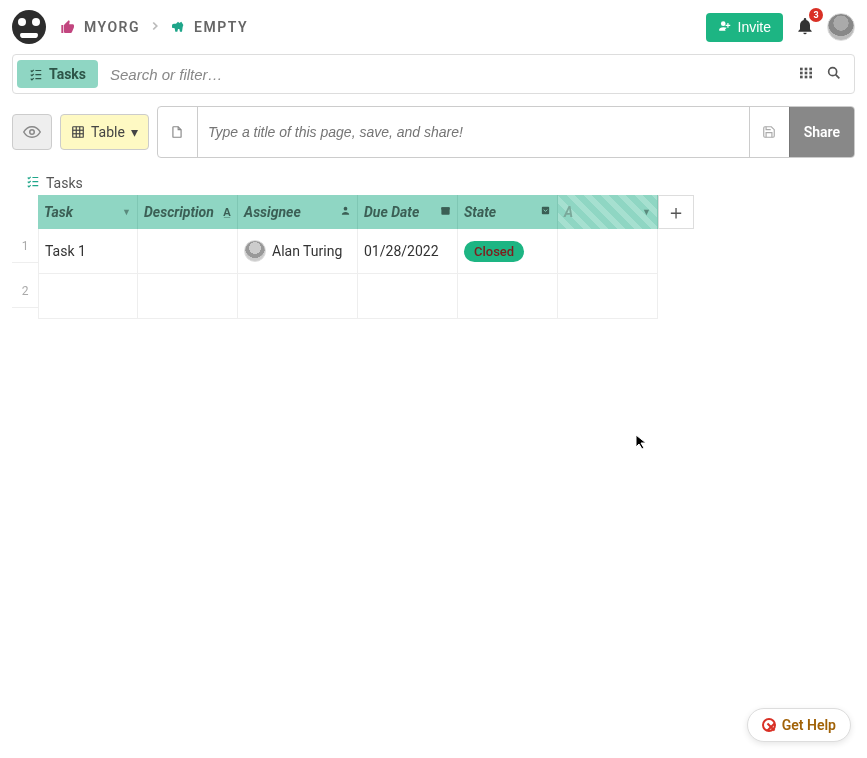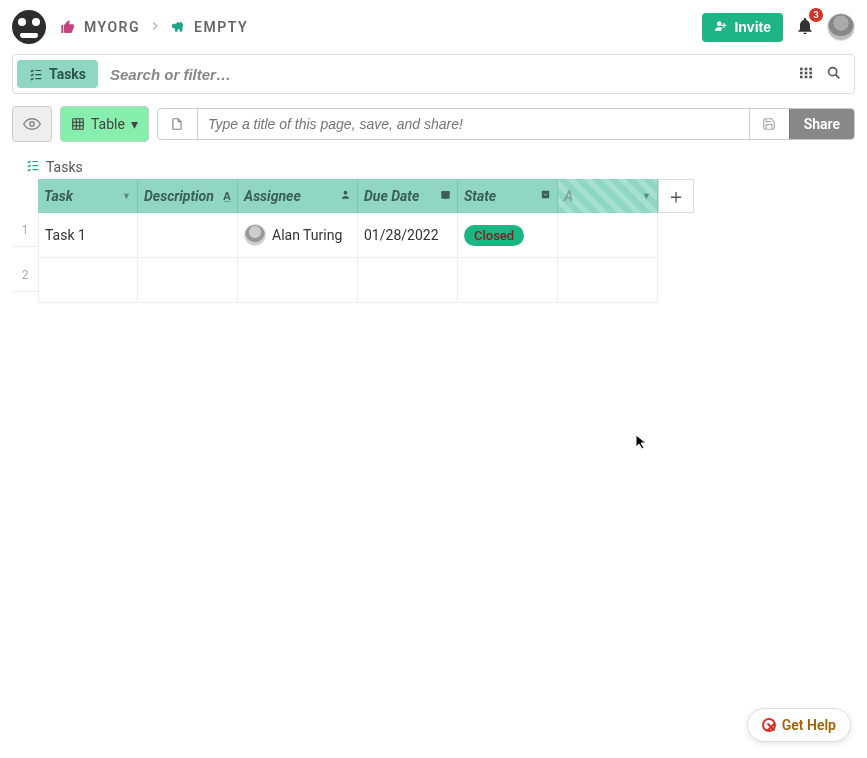--- a/index.html
+++ b/index.html
@@ -57,21 +57,21 @@
 .bc-link { color: #666; cursor:pointer; }
 .bc-sep { color: #bbb; }
 .bc-icon2 { color: #1fa68a; display:inline-flex; }
 .header-spacer { flex: 1; }
 .invite-btn {
   background: #1db583;
   color: #fff;
   border: none;
   border-radius: 4px;
   padding: 6px 12px;
-  font-weight: 700;
+  font-weight: 400;
   display: flex;
   align-items: center;
   gap: 6px;
   cursor: pointer;
   font-size: 14px;
 }
 .bell {
   position: relative;
   color: #333;
   padding: 4px;
@@ -120,54 +120,53 @@
   font-size: 14px;
 }
 .search-input {
   flex: 1;
   border: none;
   outline: none;
   padding: 0 8px;
   font-size: 15px;
   font-style: italic;
   color: #888;
-  font-weight: bold;
 }
 .search-input::placeholder { color: #888; }
 .searchbar-icons {
   display:flex; align-items:center; gap:12px; padding:0 12px; color:#555;
 }
 .searchbar-icons span { cursor:pointer; }
 
 
 .toolbar {
   display:flex;
   align-items:center;
   gap:8px;
   padding:0 12px 12px 12px;
 }
 .tb-btn {
   border:1px solid #ccc;
-  background:#86efac;
+  background:#fef9c3;
   border-radius:4px;
   height:36px;
   padding:0 10px;
   display:flex;
   align-items:center;
   gap:6px;
   cursor:pointer;
   color:#444;
 }
 .tb-btn.eye { background:#eee; color:#888; }
 .title-group {
   display:flex;
   flex:1;
   border:1px solid #ccc;
   border-radius:4px;
-  height:32px;
+  height:52px;
   overflow:hidden;
 }
 .title-prefix {
   width:40px;
   display:flex;align-items:center;justify-content:center;
   border-right:1px solid #ccc;
   color:#888;
 }
 .title-input {
   flex:1;

